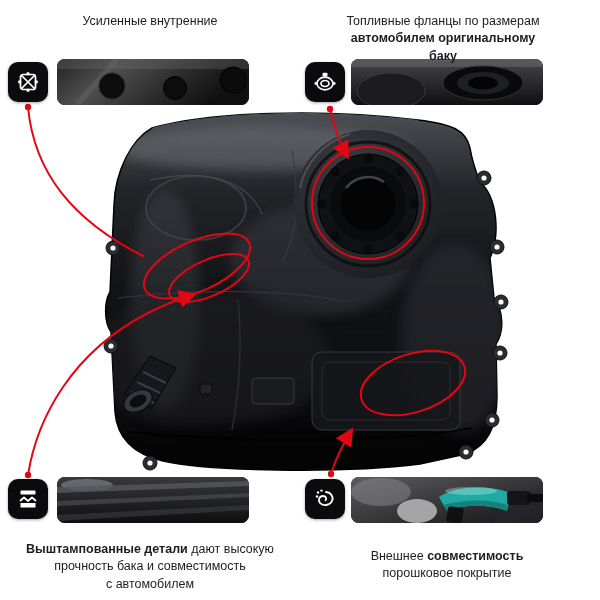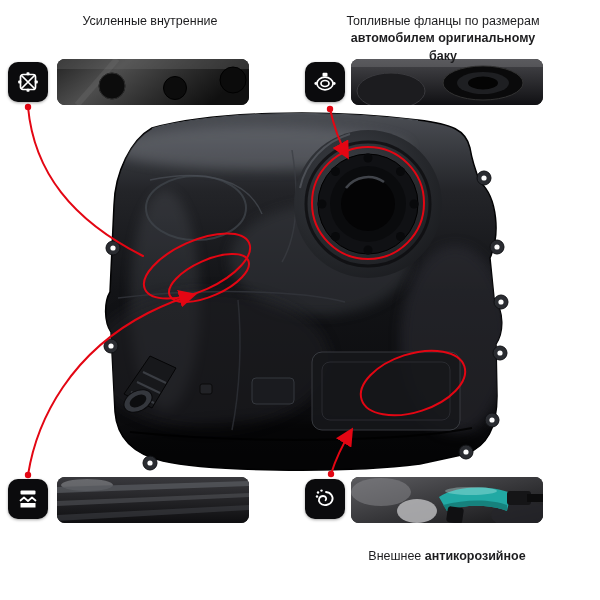--- a/index.html
+++ b/index.html
@@ -158,24 +158,32 @@
     </g>
   </svg>
 
   <div class="label label-tl">
     <div><span>Усиленные внутренние</span></div>
   </div>
   <div class="label label-tr">
     <div><span>Топливные фланцы по размерам</span></div>
     <div><b>автомобилем оригинальному баку</b></div>
   </div>
+  <div class="label label-bl">
+    <div>
+      <b>Выштампованные детали</b><span> дают высокую</span>
+    </div>
+    <div><span>прочность бака и совместимость</span></div>
+    <div><span>с автомобилем</span></div>
+  </div>
   <div class="label label-br">
     <div>
-      <span>Внешнее </span><b>антикорозийное</b>
+      <span>Внешнее </span><b>совместимость</b>
     </div>
+    <div><span>порошковое покрытие</span></div>
   </div>
 
   <div class="badge badge-tl">
     <svg viewBox="0 0 24 24" width="24" height="24">
       <g fill="none" stroke="#ffffff" stroke-width="1.7" stroke-linecap="round" stroke-linejoin="round">
         <rect x="4.5" y="4.5" width="15" height="15" rx="2.5"></rect>
         <path d="M5.5 5.5 L18.5 18.5 M18.5 5.5 L5.5 18.5"></path>
       </g>
       <g fill="#ffffff">
         <rect x="2.2" y="10.5" width="3" height="3" rx="0.8"></rect>

